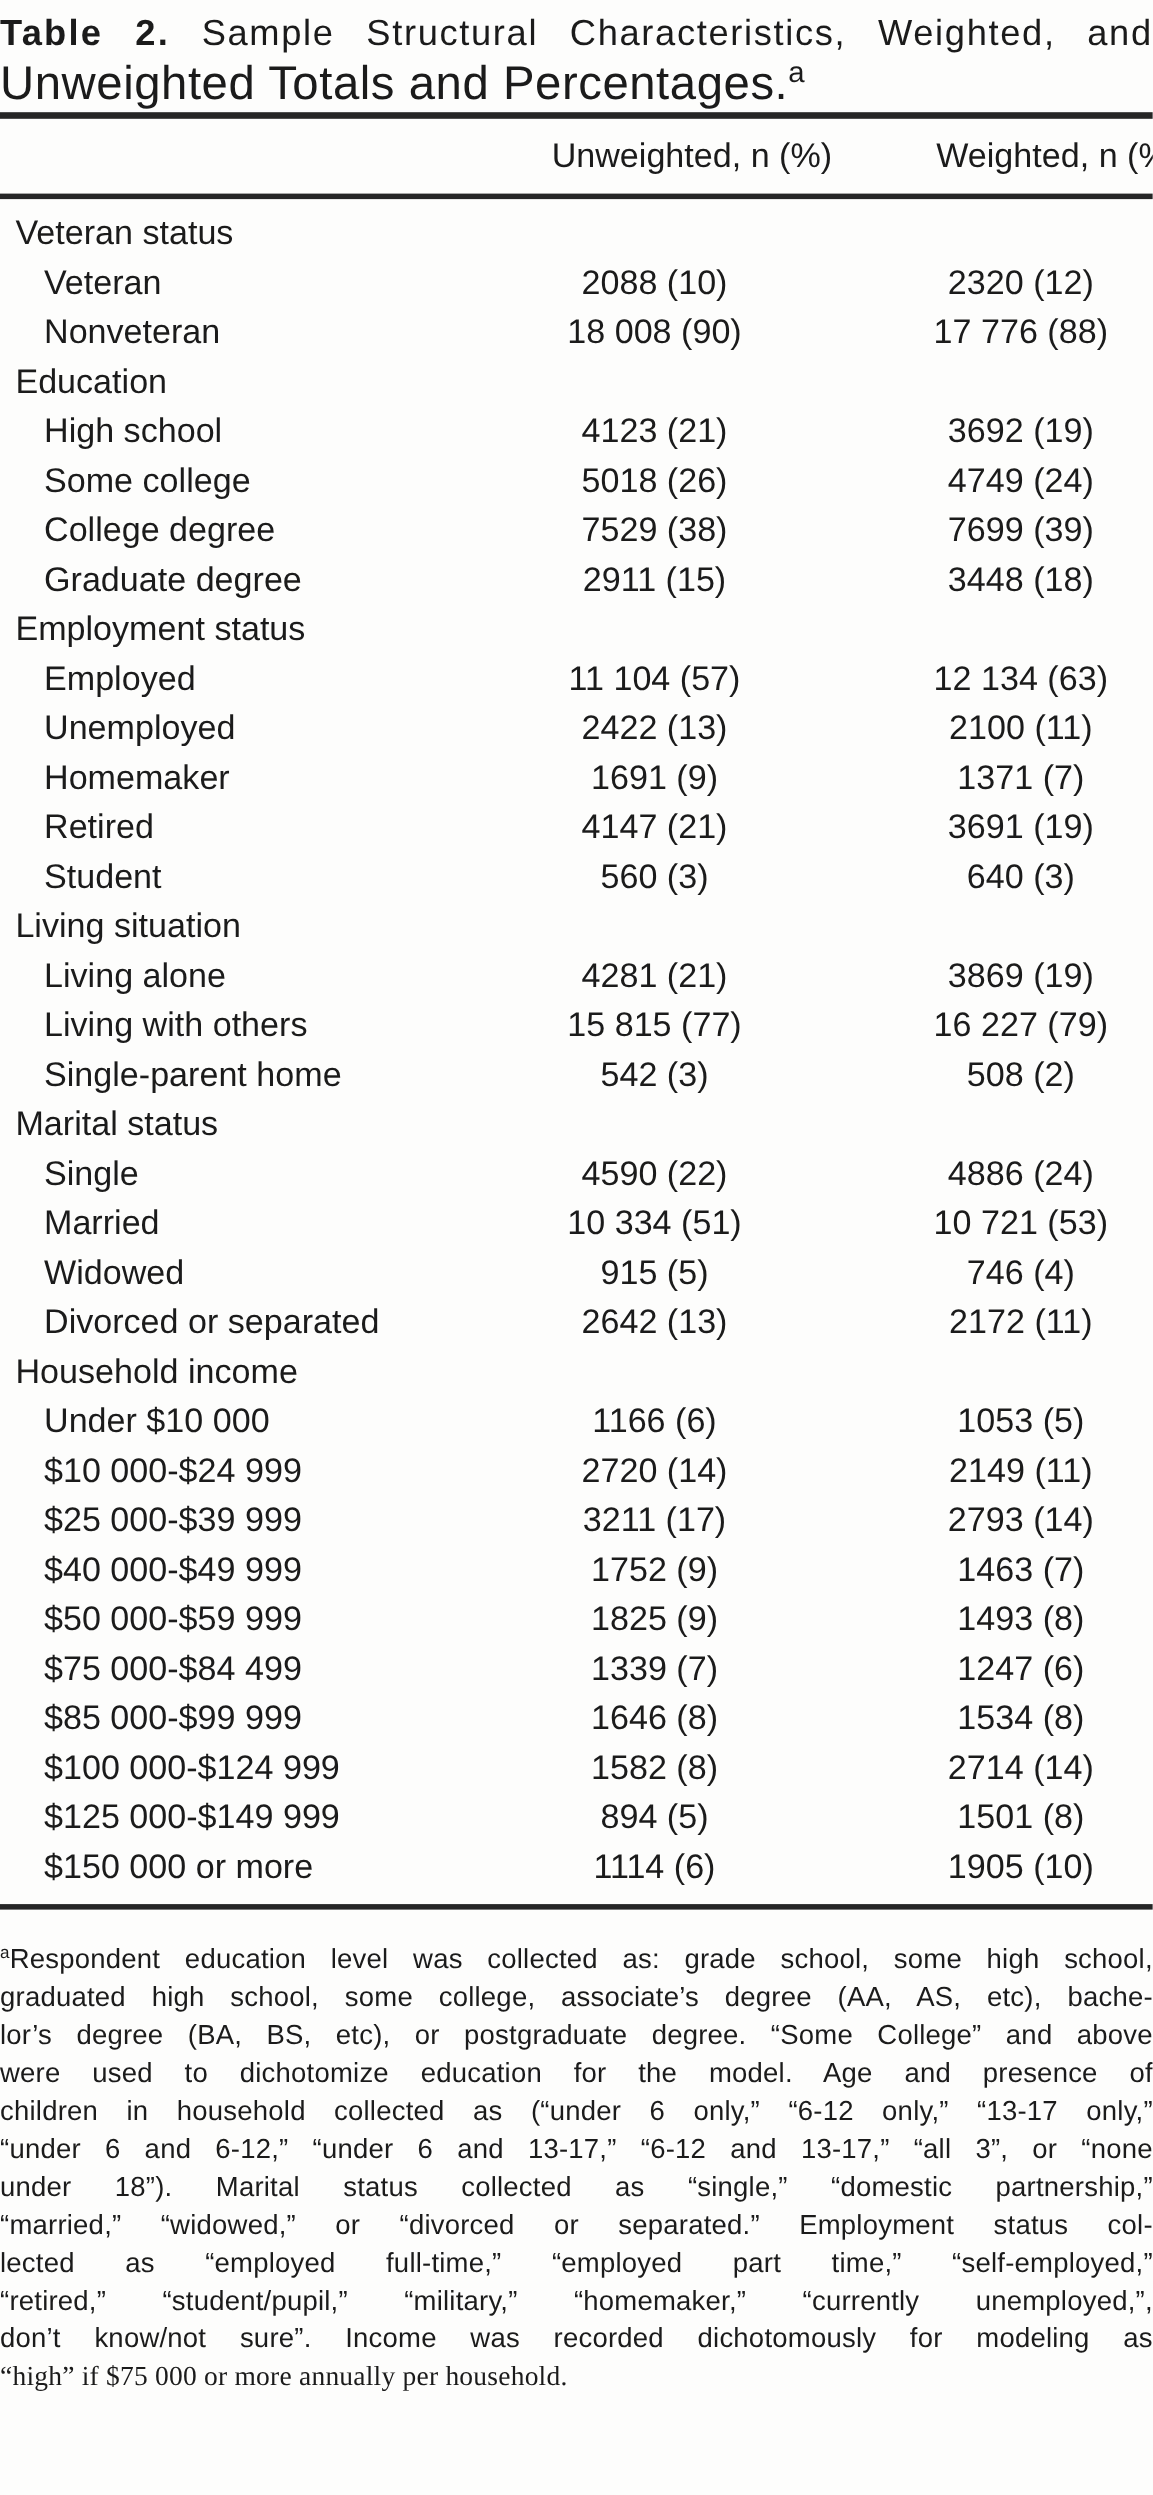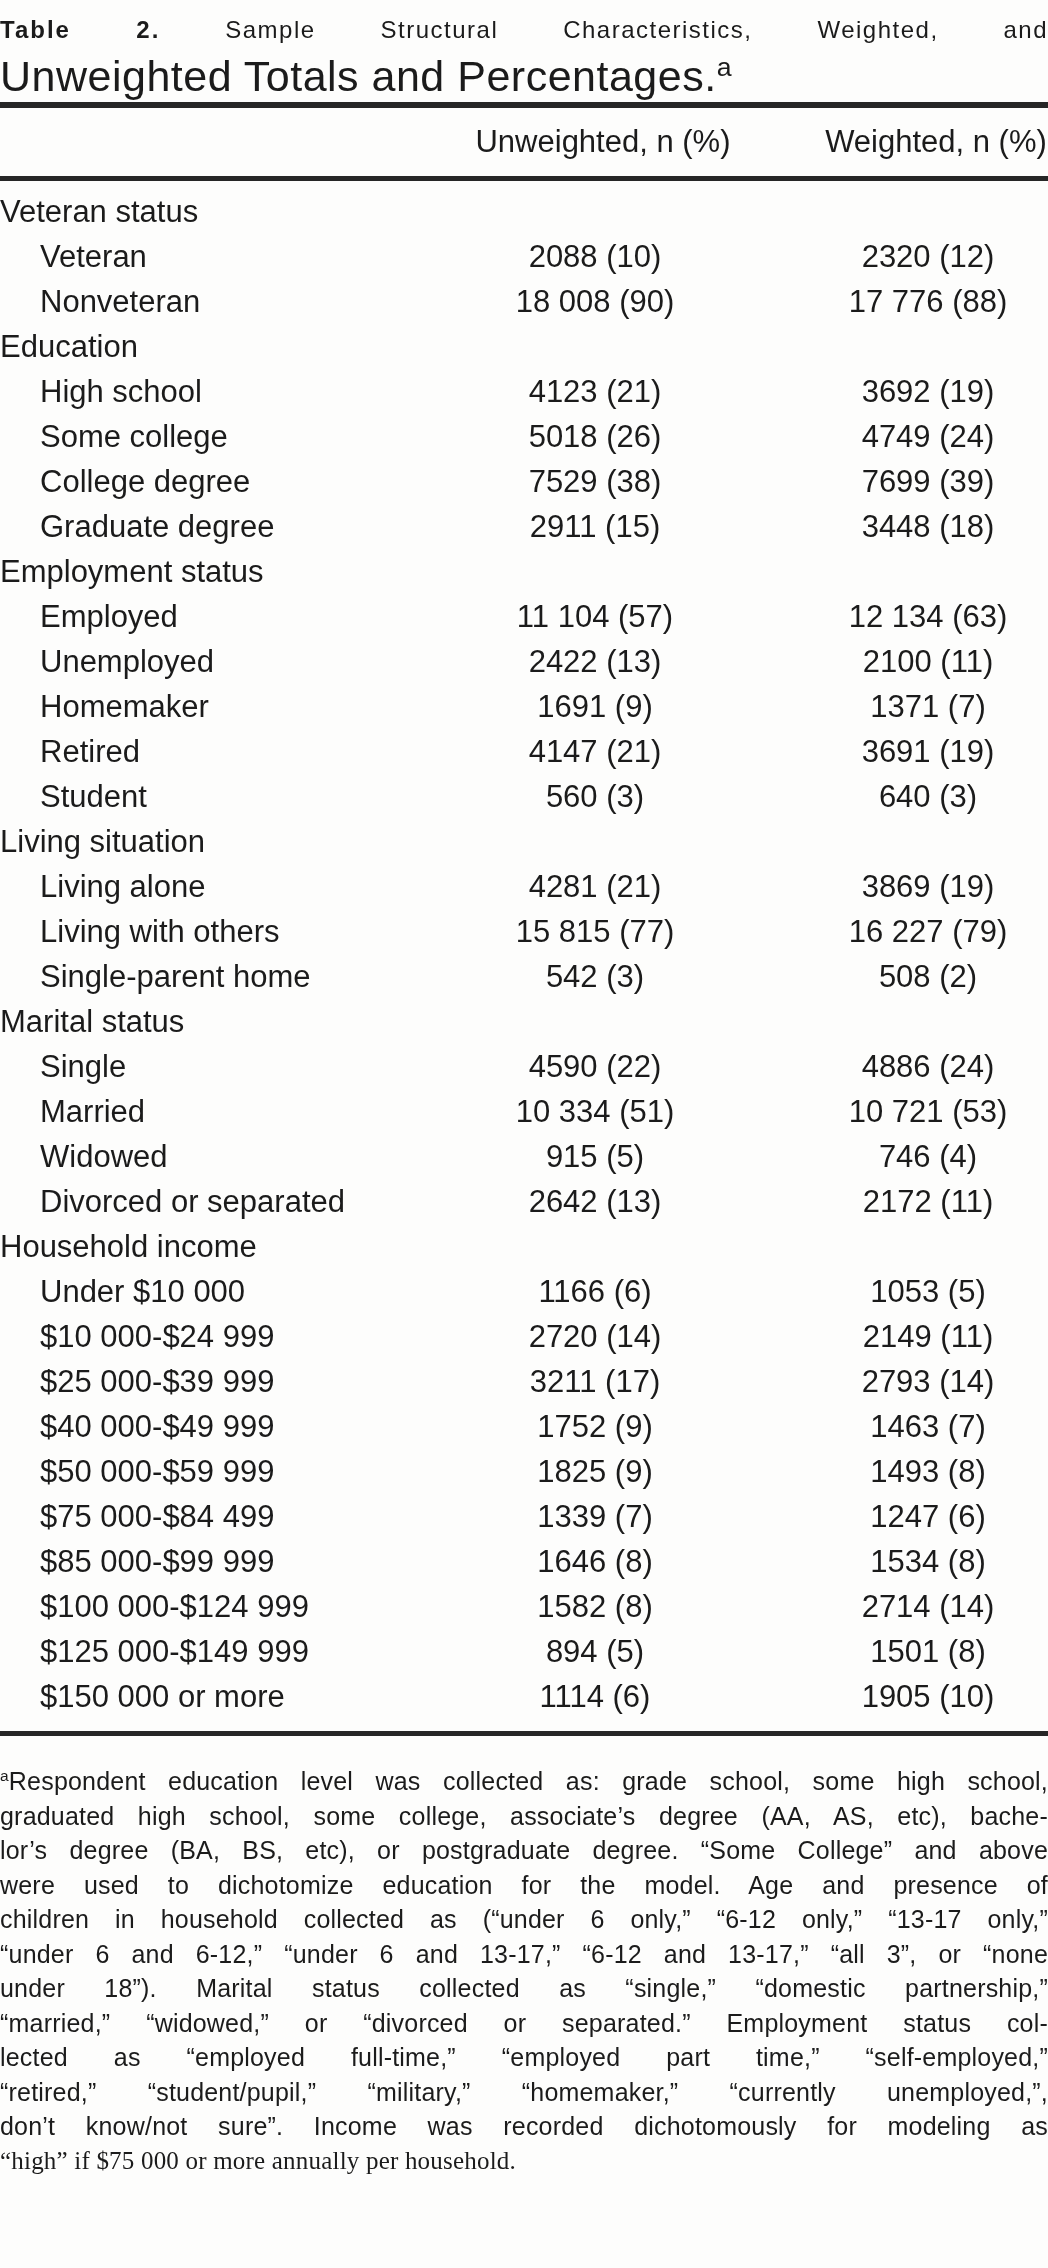--- a/index.html
+++ b/index.html
@@ -7,49 +7,49 @@
     width: 1048px; height: 2268px;
     background: #fdfdfc;
     color: #1b1b1b;
     font-family: "Liberation Sans", sans-serif;
     overflow: hidden;
   }
   .page { padding: 6px 0 0 0; }
 
   
   .title-line1 {
-    font-size: 24px; line-height: 48px;
+    font-size: 33px; line-height: 48px;
     letter-spacing: 1.5px;
     text-align: justify; text-align-last: justify;
     white-space: nowrap;
   }
   .title-bold { font-weight: 700; letter-spacing: 2px; }
   .title-line2 { font-size: 43px; line-height: 44px; letter-spacing: 0.5px; }
   sup { font-size: 0.62em; vertical-align: super; line-height: 0; }
 
   
   .rule { background: #262626; width: 1048px; }
   .rule-top { height: 6px; margin-top: 4px; }
   .rule-mid { height: 5px; }
   .rule-bottom { height: 5px; }
 
   
   .trow, .thead-row {
     display: grid;
     grid-template-columns: 430px 330px 288px;
     align-items: baseline;
   }
-  .thead-row { padding: 16px 0 16px 8px; font-size: 31px; line-height: 36px; }
+  .thead-row { padding: 16px 0 16px 18px; font-size: 31px; line-height: 36px; margin-left: 16px; }
   .thead-row .c { text-align: center; }
   .thead-row .c.wt { padding-left: 48px; }
 
   .tbody { padding: 8px 0 12px 0; }
   .trow { font-size: 31px; line-height: 45px; }
   .c.label { text-align: left; padding-left: 40px; white-space: nowrap; }
-  .trow.group .c.label { padding-left: 0; }
+  .trow.group .c.label { padding-left: 14px; }
   .c.num { text-align: center; white-space: nowrap; }
   .c.num.wt { padding-left: 48px; }
 
   
   .footnote { margin-top: 28px; font-size: 25px; line-height: 34.5px; letter-spacing: 0.2px; }
   .fn-line { text-align: justify; text-align-last: justify; white-space: normal; }
   .fn-line:last-child { text-align-last: left; font-family: Liberation Serif, serif; }
 </style>
 </head>
 <body>

